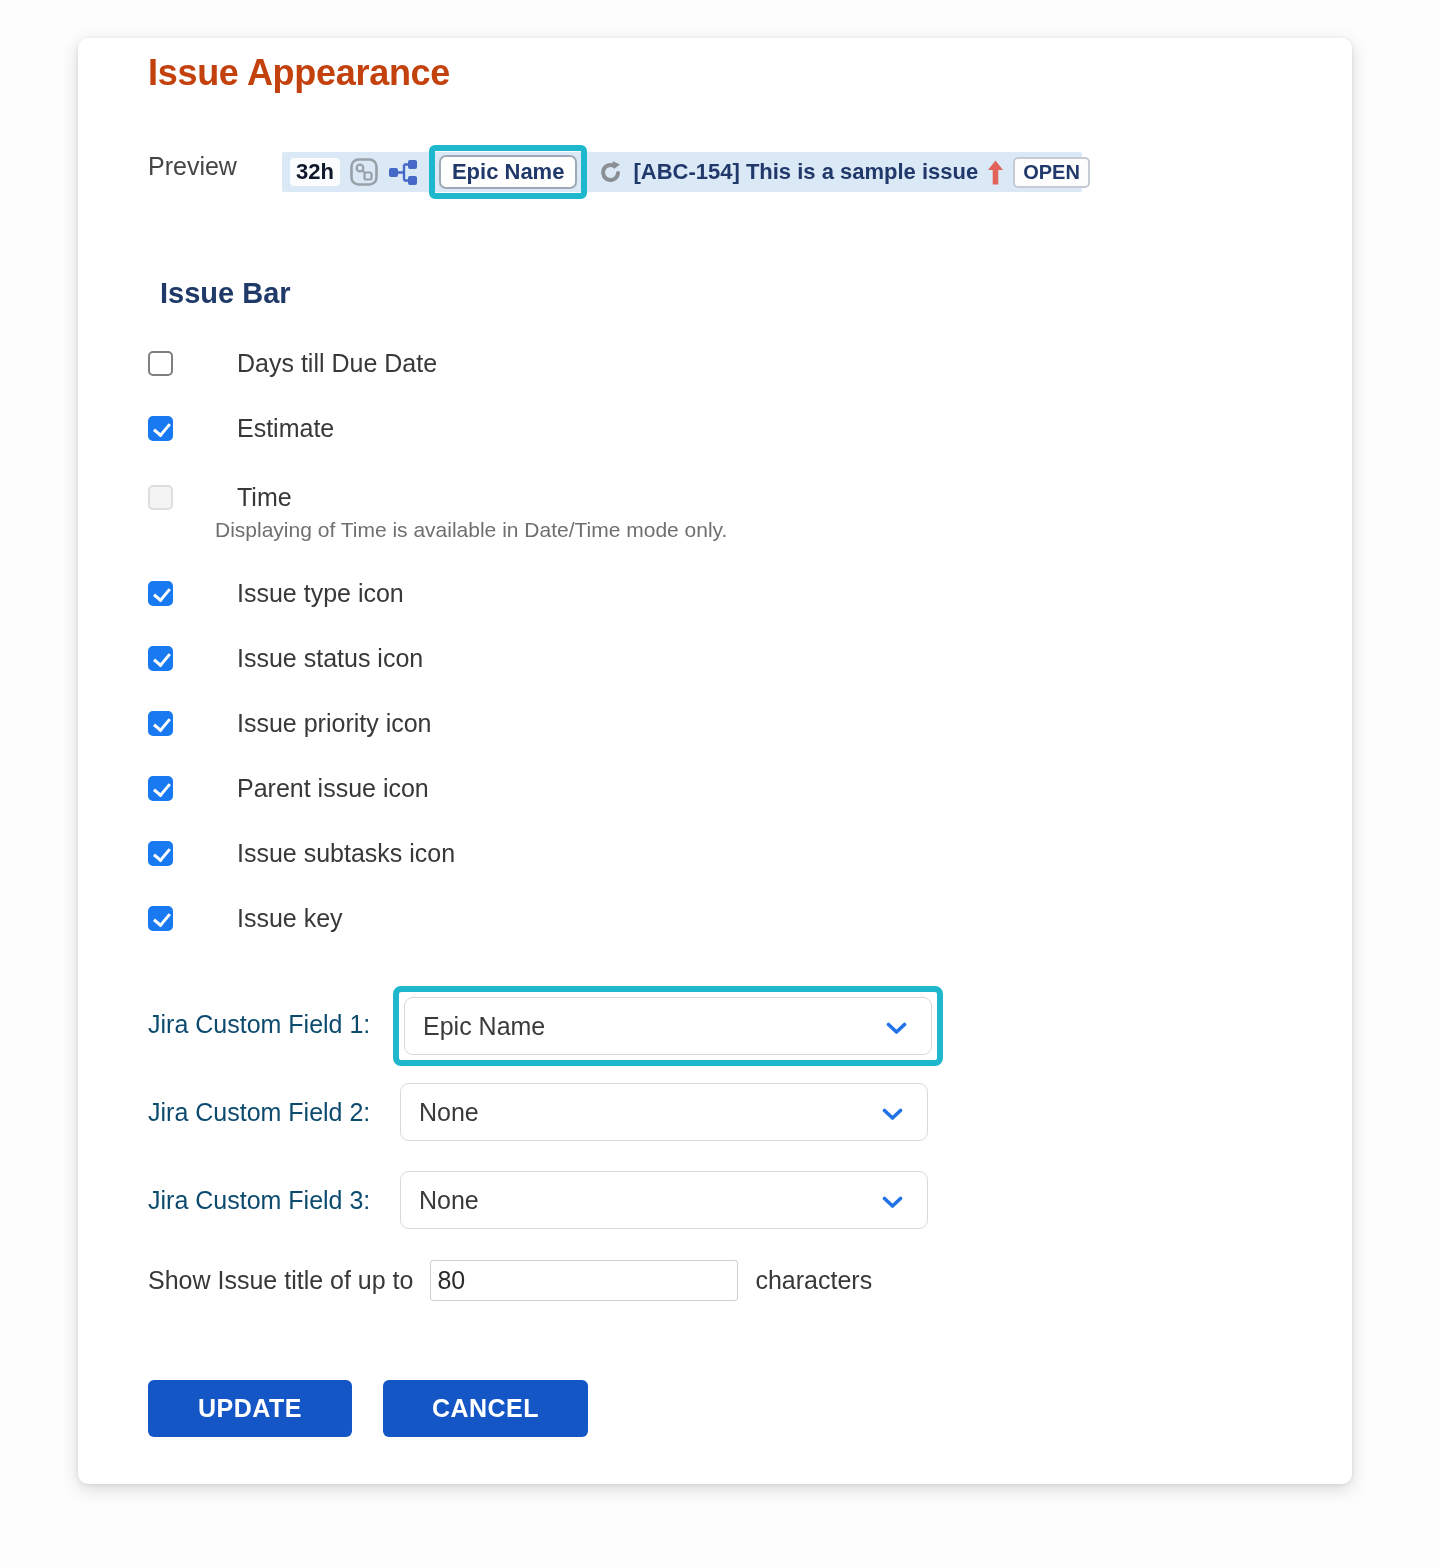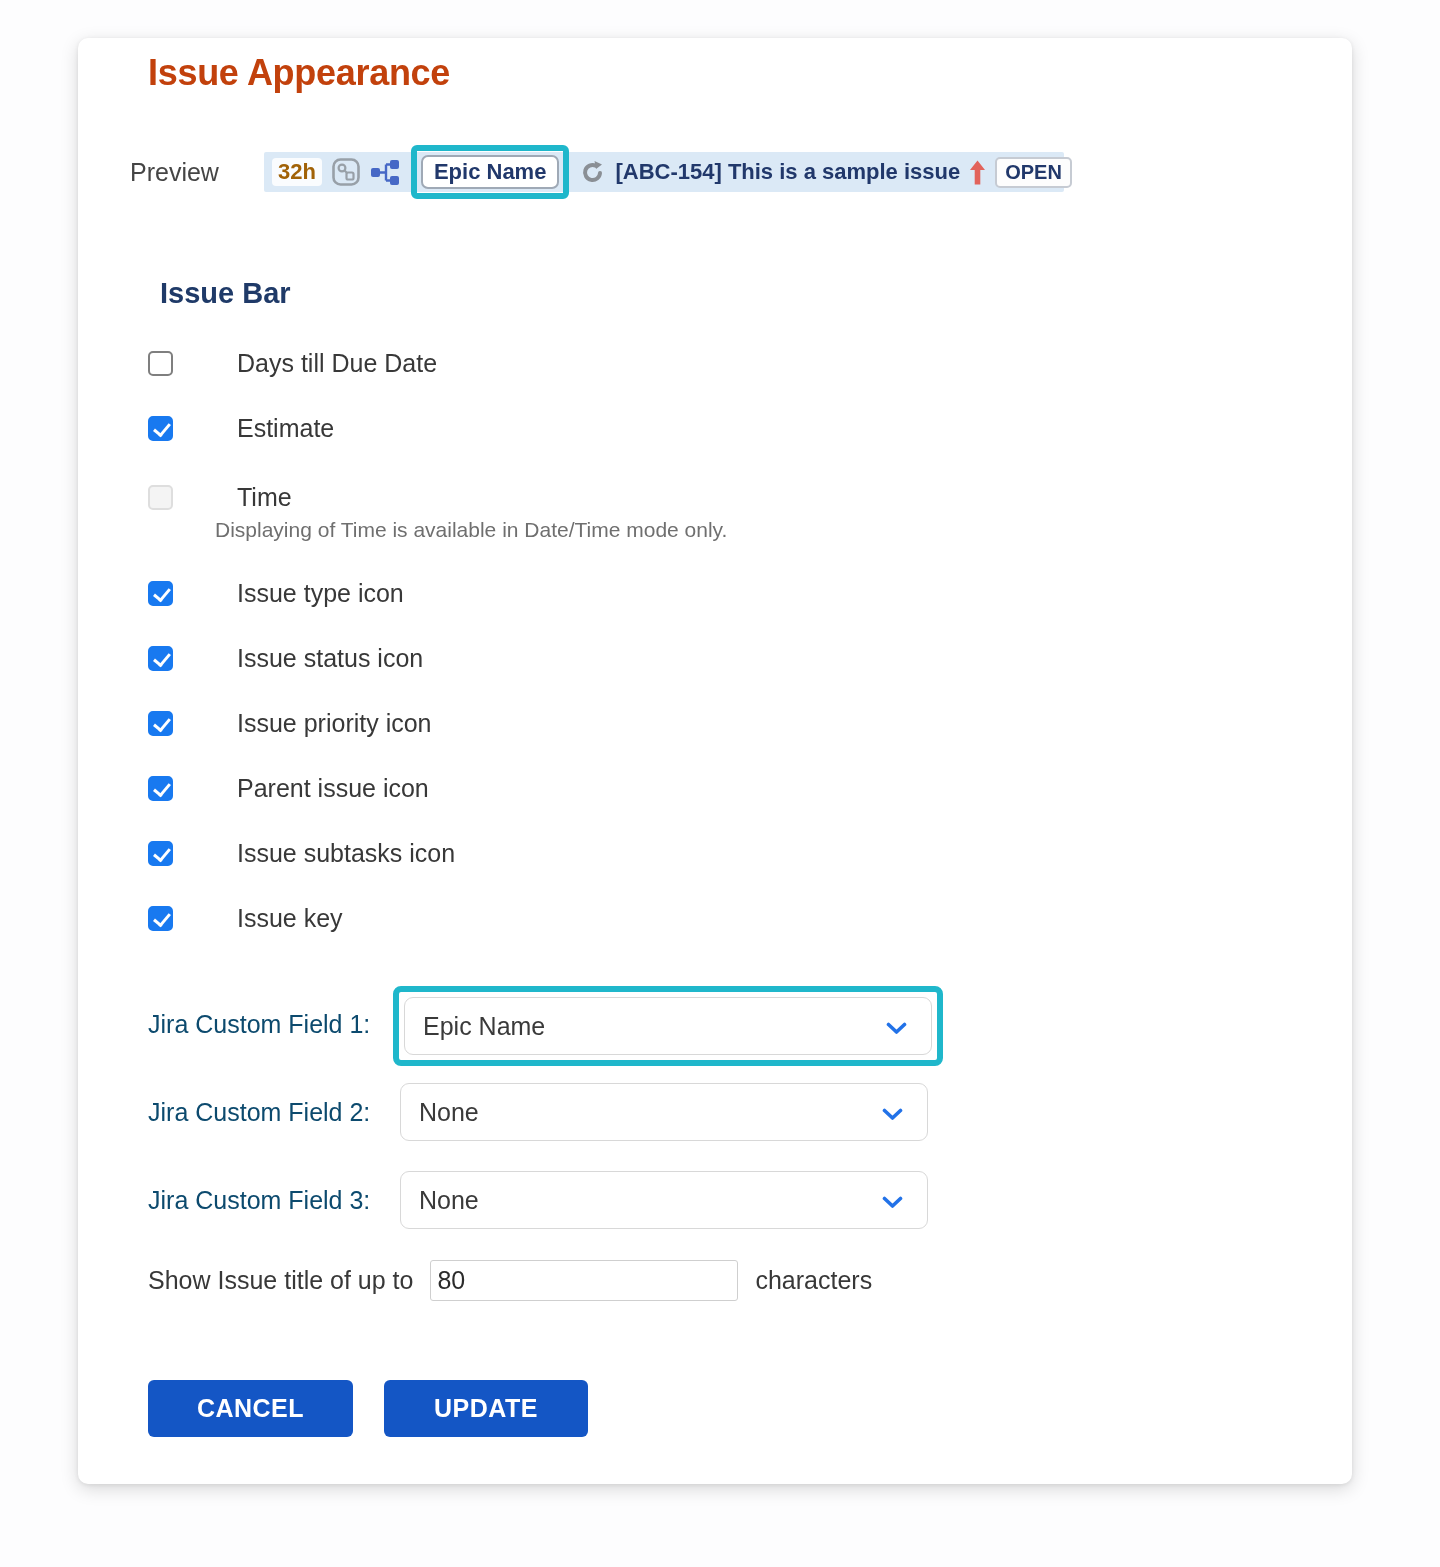--- a/index.html
+++ b/index.html
@@ -10,30 +10,30 @@
     background:#fff; border-radius:10px;
     box-shadow:0 5px 18px rgba(0,0,0,.15), 0 1px 4px rgba(0,0,0,.08);
   }
 
   .page-title {
     position:absolute; left:70px; top:14px;
     font-size:36px; font-weight:700; color:#c2410c; letter-spacing:-.3px;
   }
 
   
-  .preview-row { position:absolute; left:52px; top:114px; display:flex; align-items:center; }
+  .preview-row { position:absolute; left:70px; top:114px; display:flex; }
   .preview-label { width:134px; font-size:25px; color:#454545; }
   .preview-bar {
     display:flex; align-items:center; gap:9px;
     width:800px; height:40px; padding:0 10px 0 8px;
     background:#dbe9f6; border-radius:2px; overflow:visible;
   }
   .estimate-pill {
     background:rgba(255,255,255,.85); border-radius:4px; padding:1px 6px;
-    color:#a16207; font-weight:700; font-size:22px;
+    color:#0f172a; font-weight:700; font-size:22px;
   }
   .pv-icon { display:flex; align-items:center; flex:none; }
   .epic-annotation {
     border:6px solid #1fb7cb; border-radius:6px; padding:4px; margin:-12px 2px;
     background:transparent; flex:none; display:flex;
   }
   .epic-chip {
     background:#fff; border:2px solid #9fa9b6; border-radius:7px; padding:2px 11px;
     color:#21386b; font-weight:700; font-size:22px; white-space:nowrap;
   }
@@ -216,17 +216,17 @@
     </span>
   </div>
 
   <div class="titlelen-row">
     <span class="lbl">Show Issue title of up to</span>
     <input class="titlelen-input" type="text" value="80" style="">
     <span class="lbl">characters</span>
   </div>
 
   <div class="btn-row">
+    <button class="btn btn-update">UPDATE</button>
     <button class="btn btn-cancel">CANCEL</button>
-    <button class="btn btn-update">UPDATE</button>
   </div>
 
 </div>
 
 </body></html>

